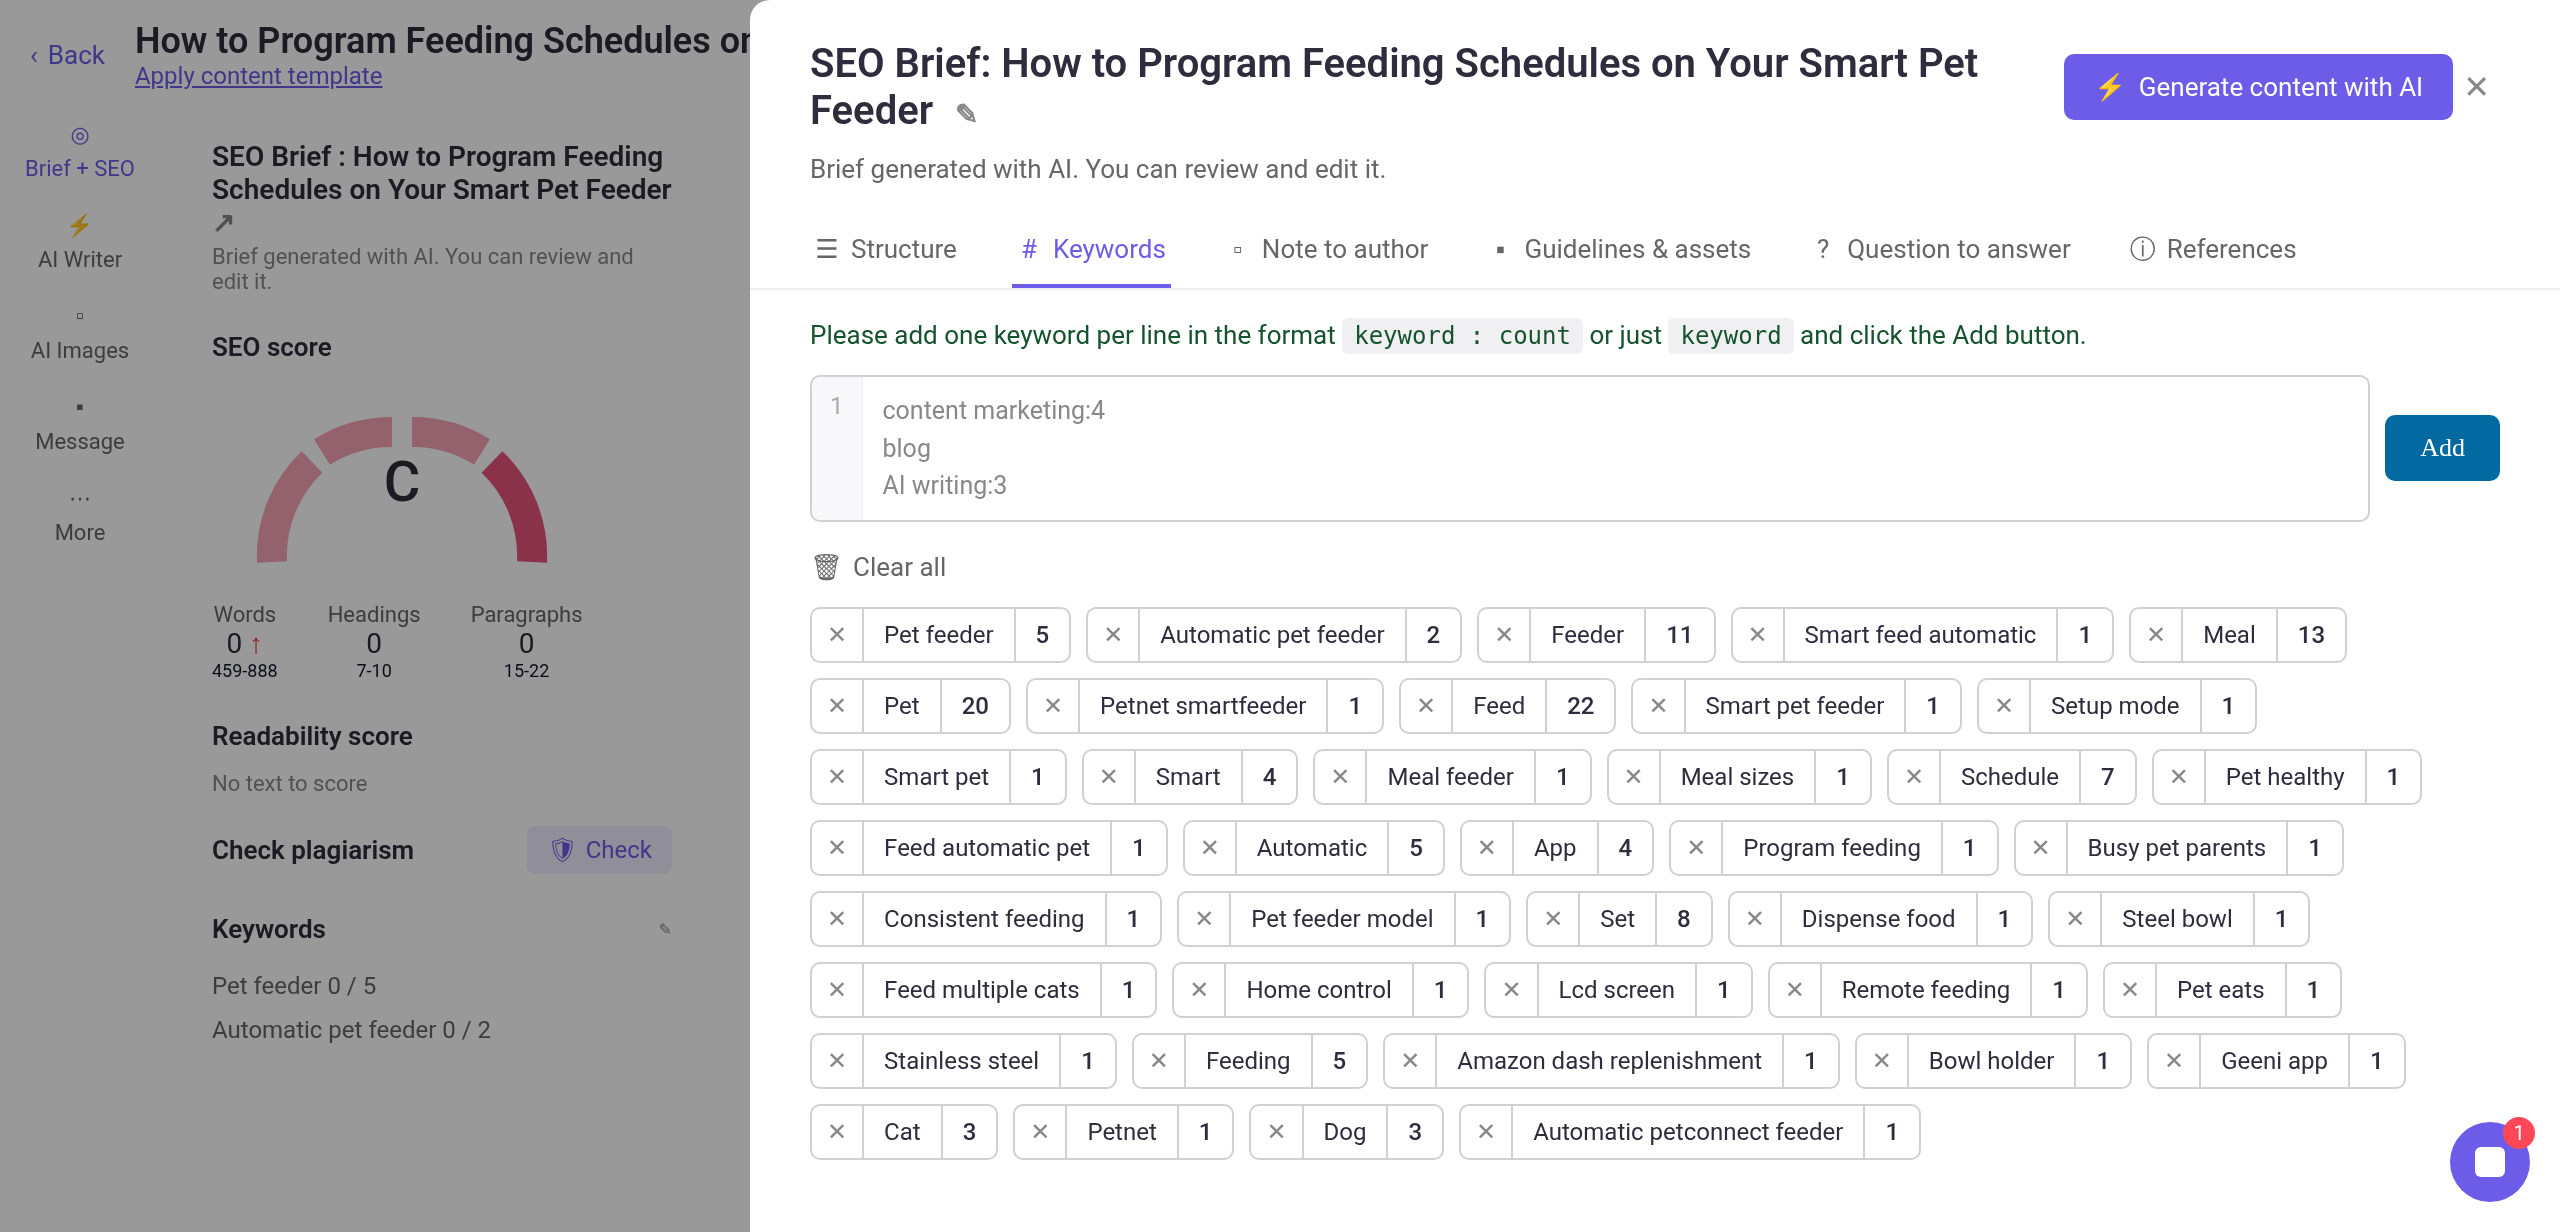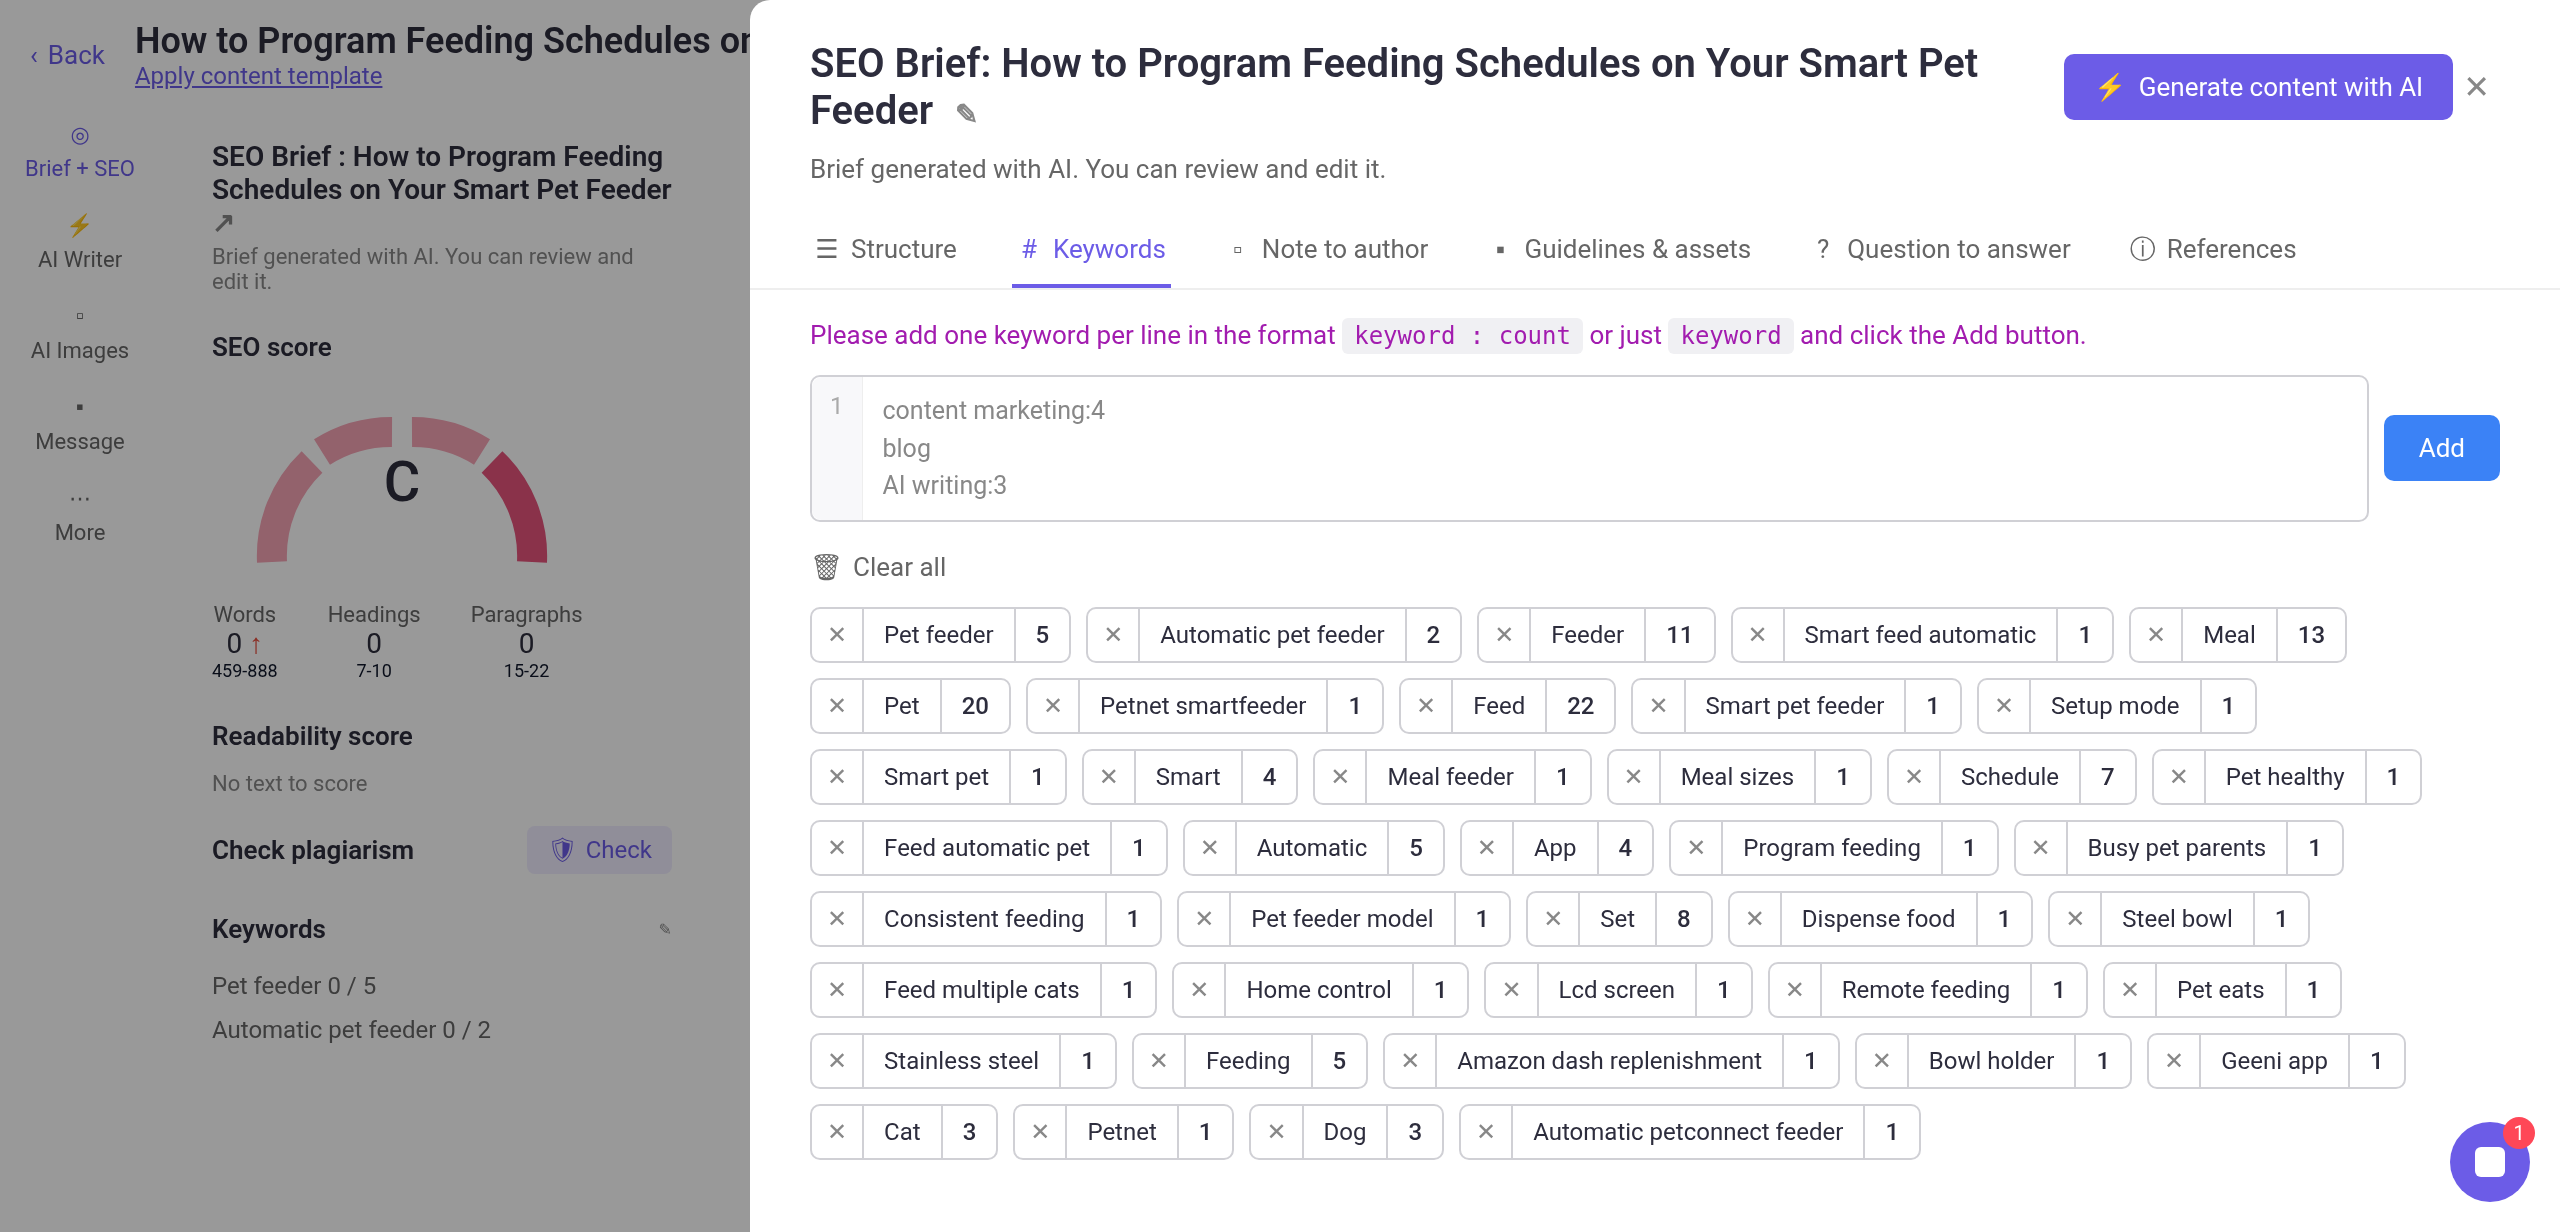--- a/index.html
+++ b/index.html
@@ -253,21 +253,21 @@
       align-items: center;
       justify-content: center;
     }
     .modal-body {
       padding: 30px 60px;
       flex: 1;
       overflow-y: auto;
     }
     .instruction {
       font-size: 26px;
-      color: #a21caf;
+      color: #14532d;
       margin-bottom: 25px;
     }
     .instruction .code {
       background: #f0f0f3;
       padding: 4px 12px;
       border-radius: 6px;
       font-family: monospace;
       font-size: 24px;
     }
     
@@ -291,27 +291,28 @@
       border-right: 1px solid #eee;
       border-radius: 10px 0 0 10px;
     }
     .code-content {
       padding: 15px 20px;
       font-size: 25px;
       color: #888;
       line-height: 1.5;
     }
     .add-btn {
-      background: #3b82f6;
+      background: #0369a1;
       color: #fff;
       padding: 18px 35px;
       border-radius: 10px;
       font-size: 26px;
       align-self: center;
       cursor: pointer;
+      font-family: Liberation Serif, serif;
     }
     
     .clear-all {
       display: flex;
       align-items: center;
       gap: 10px;
       color: #666;
       font-size: 26px;
       margin-bottom: 25px;
       cursor: pointer;

